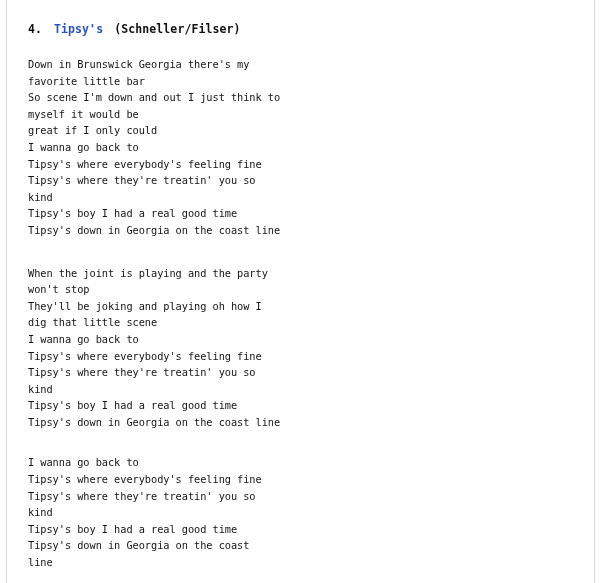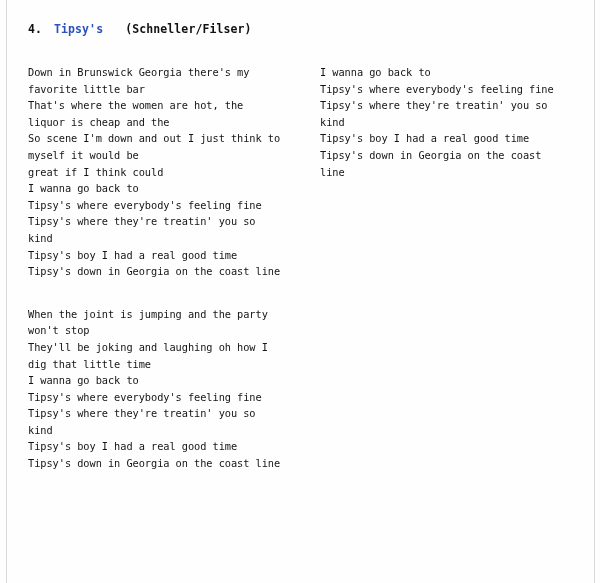--- a/index.html
+++ b/index.html
@@ -43,33 +43,34 @@
     font-size: 11.5px;
     font-weight: bold;
     letter-spacing: 0.1px;
   }
   .track-number {
     width: 26px;
     color: #111111;
   }
   .track-title {
     color: #2a52be;
-    margin-right: 22px;
+    margin-right: 11px;
   }
   .track-credit {
     color: #111111;
   }
 
   .columns {
     position: absolute;
     left: 28px;
-    top: 64px;
+    top: 56px;
     width: 548px;
     display: flex;
-    gap: 36px;
+    gap: 24px;
+    flex-direction: column;
   }
   .col {
     width: 256px;
   }
   .col.right { width: 250px; }
 
   .stanza {
     margin: 0 0 26px 0;
   }
   .stanza:last-child { margin-bottom: 0; }
@@ -94,33 +95,32 @@
     <span class="track-title">Tipsy's</span>
     <span class="track-credit">(Schneller/Filser)</span>
   </div>
 
   <div class="columns">
 
     <div class="col left">
 
       <div class="stanza">
         <div class="line">Down in Brunswick Georgia there's my favorite little bar</div>
-        <div class="line">That's where the women are hot, the liquor is cheap and the</div>
         <div class="line">So scene I'm down and out I just think to myself it would be</div>
-        <div class="line">great if I think could</div>
+        <div class="line">great if I only could</div>
         <div class="line">I wanna go back to</div>
         <div class="line">Tipsy's where everybody's feeling fine</div>
         <div class="line">Tipsy's where they're treatin' you so kind</div>
         <div class="line">Tipsy's boy I had a real good time</div>
         <div class="line">Tipsy's down in Georgia on the coast line</div>
       </div>
 
       <div class="stanza">
-        <div class="line">When the joint is jumping and the party won't stop</div>
-        <div class="line">They'll be joking and laughing oh how I dig that little time</div>
+        <div class="line">When the joint is playing and the party won't stop</div>
+        <div class="line">They'll be joking and playing oh how I dig that little scene</div>
         <div class="line">I wanna go back to</div>
         <div class="line">Tipsy's where everybody's feeling fine</div>
         <div class="line">Tipsy's where they're treatin' you so kind</div>
         <div class="line">Tipsy's boy I had a real good time</div>
         <div class="line">Tipsy's down in Georgia on the coast line</div>
       </div>
 
     </div>
 
     <div class="col right">

